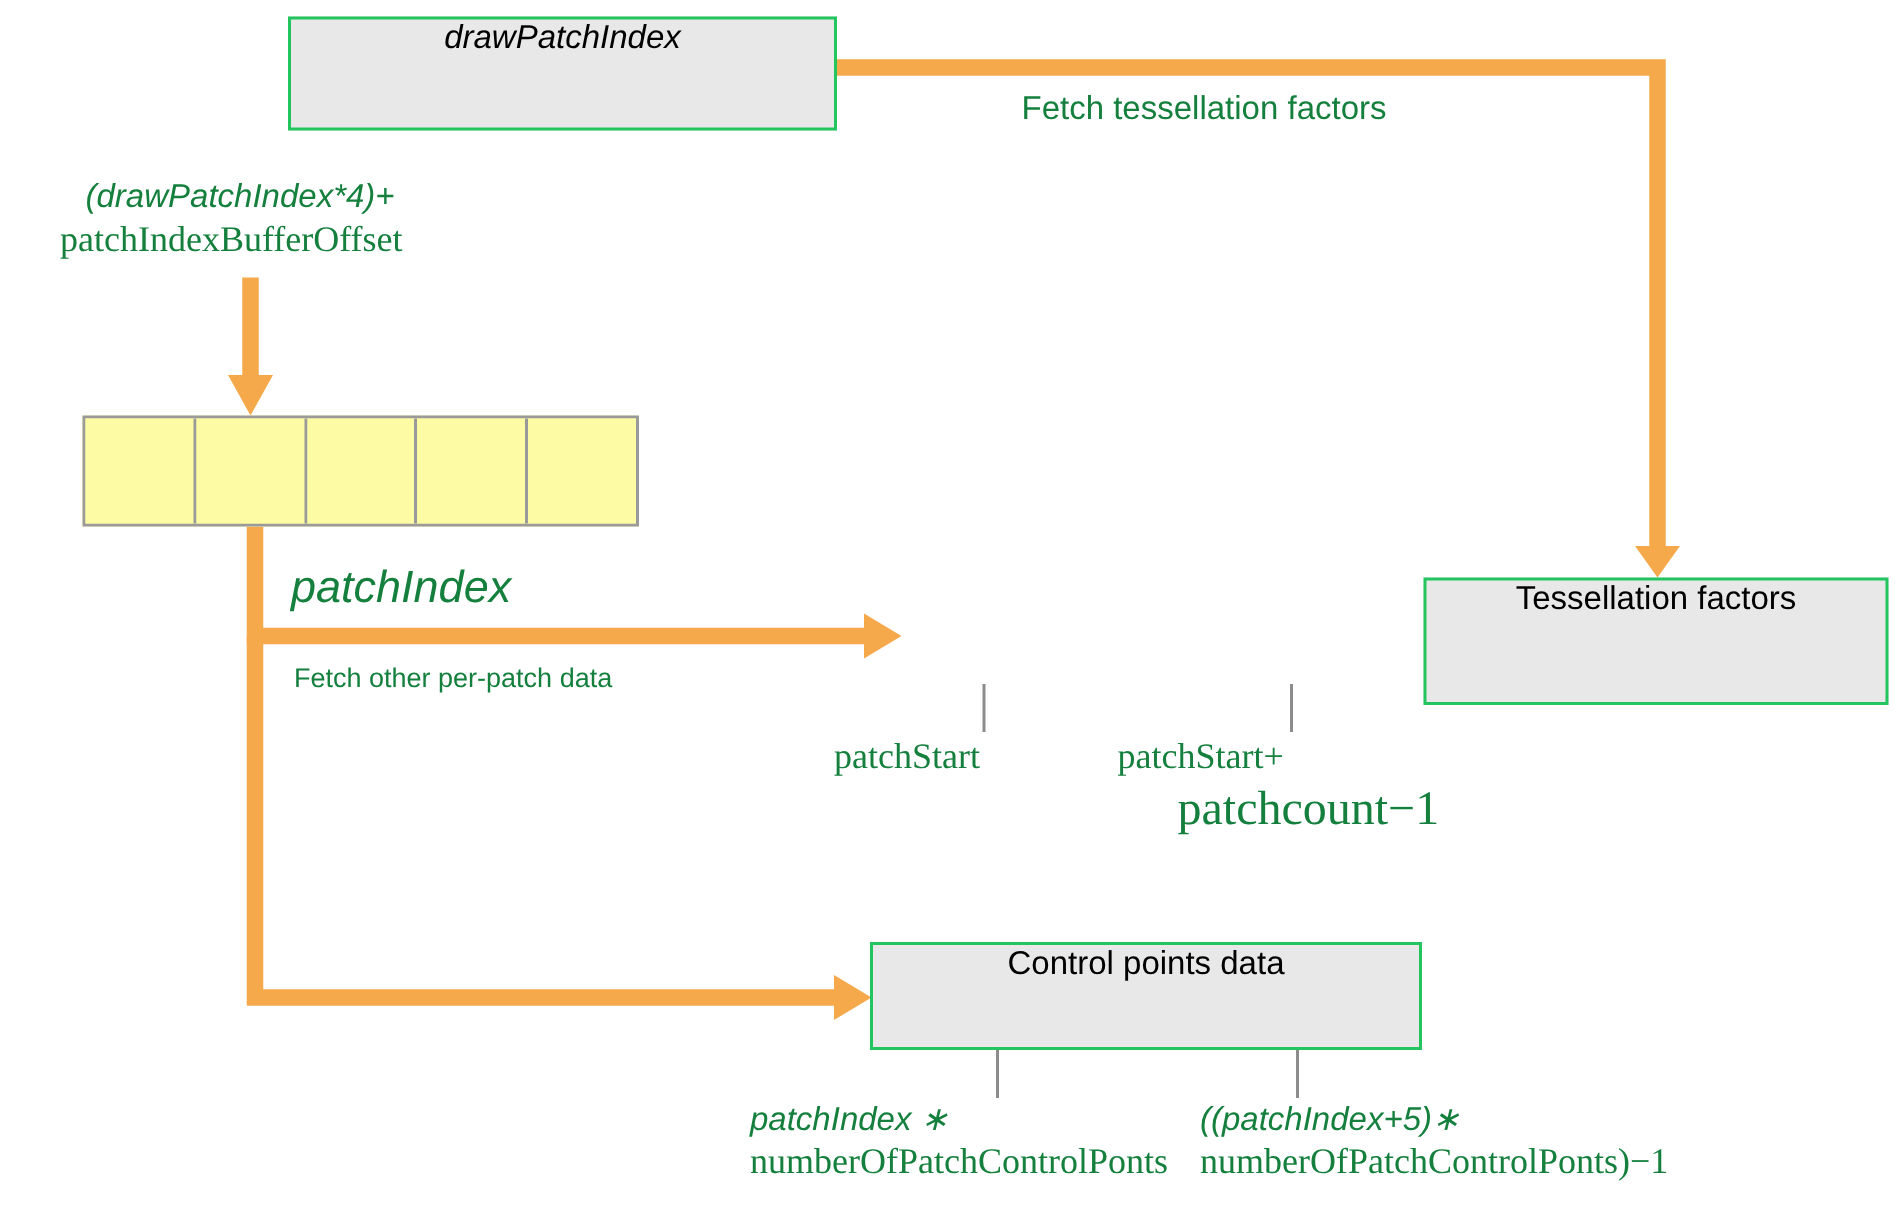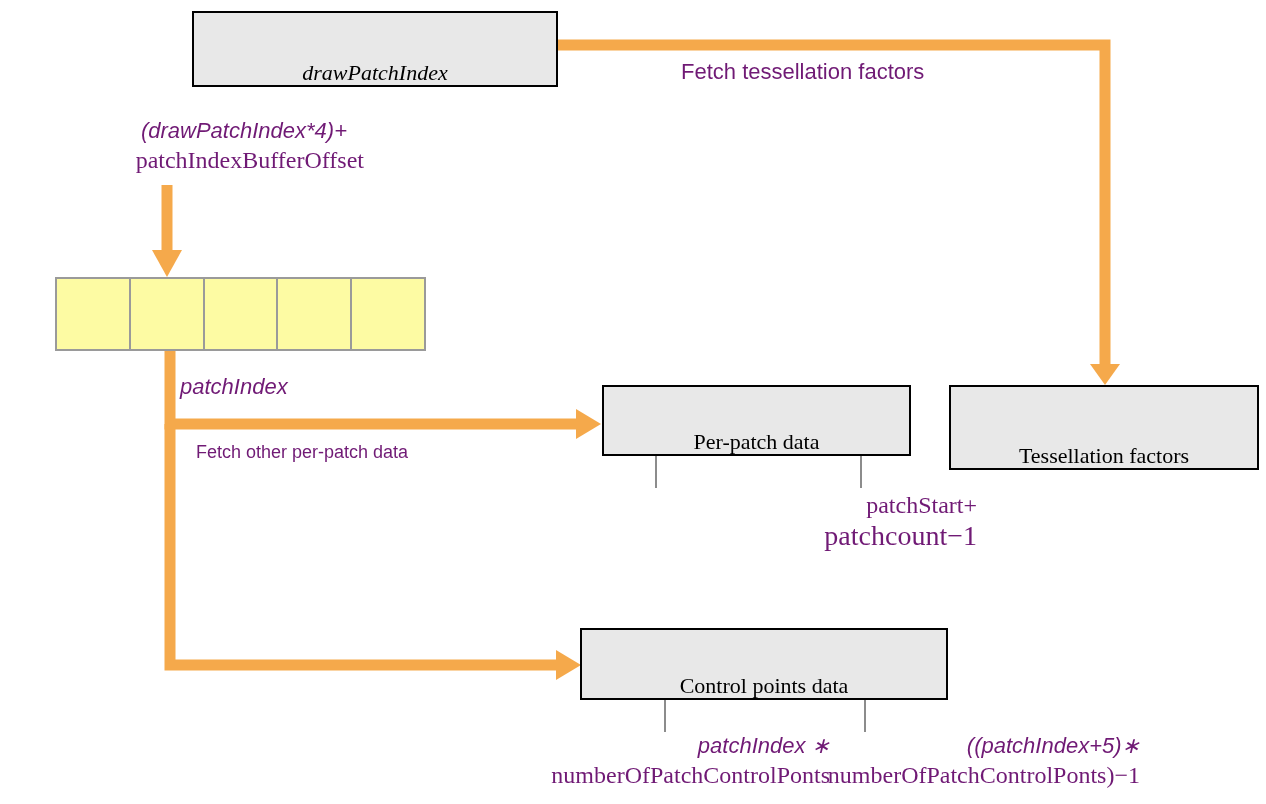--- a/index.html
+++ b/index.html
@@ -16,26 +16,25 @@
     width: 1266px;
     height: 804px;
     background: #ffffff;
     overflow: hidden;
   }
 
   .box {
     position: absolute;
     box-sizing: border-box;
     background: #e8e8e8;
-    border: 2px solid #000000;
+    border: 2px solid #22c55e;
     display: flex;
-    align-items: flex-end;
+    align-items: flex-start;
     justify-content: center;
     color: #000;
-    font-family: Liberation Serif, serif;
   }
   .box-label {
     font-size: 22px;
     line-height: 1.1;
     white-space: nowrap;
   }
   .italic { font-style: italic; }
   .mono {
     font-family: Liberation Serif, serif;
   }
@@ -56,35 +55,35 @@
     flex: 1 1 0;
     box-sizing: border-box;
     border-right: 2px solid #9a9a9a;
     background: #fdfba3;
   }
   .buffer-cell:last-child { border-right: none; }
 
   
   .txt {
     position: absolute;
-    color: #701a75;
+    color: #15803d;
     white-space: pre;
     line-height: 1.22;
   }
 
   
   #wires {
     position: absolute;
     left: 0; top: 0;
     width: 1266px;
     height: 804px;
     pointer-events: none;
   }
 
-  .lbl-center { text-align: right; }
+  .lbl-center { text-align: left; }
 </style>
 </head>
 <body>
 
 <div id="stage">
 
   <svg id="wires" viewBox="0 0 1266 804" xmlns="http://www.w3.org/2000/svg">
 
     <g>
       <path d="M 557 45 L 1105 45 L 1105 366" fill="none" stroke="#f5a94b" stroke-width="11"></path>
@@ -121,23 +120,20 @@
     <g>
       <line x1="665" y1="700" x2="665" y2="732" stroke="#8c8c8c" stroke-width="2"></line>
       <line x1="865" y1="700" x2="865" y2="732" stroke="#8c8c8c" stroke-width="2"></line>
     </g>
   </svg>
 
   <div class="box" id="node-draw-patch-index" style="left:192px; top:11px; width:366px; height:76px;">
     <span class="box-label italic">drawPatchIndex</span>
   </div>
 
-  <div class="box" id="node-per-patch-data" style="left:602px; top:385px; width:309px; height:71px;">
-    <span class="box-label">Per-patch data</span>
-  </div>
 
   <div class="box" id="node-tessellation-factors" style="left:949px; top:385px; width:310px; height:85px;">
     <span class="box-label">Tessellation factors</span>
   </div>
 
   <div class="box" id="node-control-points-data" style="left:580px; top:628px; width:368px; height:72px;">
     <span class="box-label">Control points data</span>
   </div>
 
   <div id="buffer-group">
@@ -147,27 +143,28 @@
     <div class="buffer-cell"></div>
     <div class="buffer-cell"></div>
   </div>
 
 
   <div class="txt italic lbl-center" style="left:57px; top:118px; width:290px; font-size:22px;">(drawPatchIndex*4)+</div>
   <div class="txt mono lbl-center" style="left:40px; top:146px; width:324px; font-size:24px;">patchIndexBufferOffset</div>
 
   <div class="txt" style="left:681px; top:59px; font-size:22px;">Fetch tessellation factors</div>
 
-  <div class="txt italic" style="left:180px; top:374px; font-size:22px;text-align:center;">patchIndex</div>
+  <div class="txt italic" style="left:194px; top:374px; font-size:30px;text-align:center;">patchIndex</div>
 
   <div class="txt" style="left:196px; top:442px; font-size:18px;">Fetch other per-patch data</div>
 
+  <div class="txt mono lbl-center" style="left:556px; top:491px; width:200px; font-size:24px;">patchStart</div>
 
   <div class="txt mono lbl-center" style="left:745px; top:491px; width:232px; font-size:24px;">patchStart+</div>
-  <div class="txt mono lbl-center" style="left:745px; top:519px; width:232px; font-size:28px;">patchcount−1</div>
+  <div class="txt mono lbl-center" style="left:785px; top:519px; width:232px; font-size:32px;">patchcount−1</div>
 
   <div class="txt italic lbl-center" style="left:500px; top:733px; width:330px; font-size:22px;">patchIndex ∗</div>
   <div class="txt mono lbl-center" style="left:500px; top:761px; width:330px; font-size:24px;">numberOfPatchControlPonts</div>
 
   <div class="txt italic lbl-center" style="left:800px; top:733px; width:340px; font-size:22px;">((patchIndex+5)∗</div>
   <div class="txt mono lbl-center" style="left:800px; top:761px; width:340px; font-size:24px;">numberOfPatchControlPonts)−1</div>
 
 </div>
 
 </body></html>

